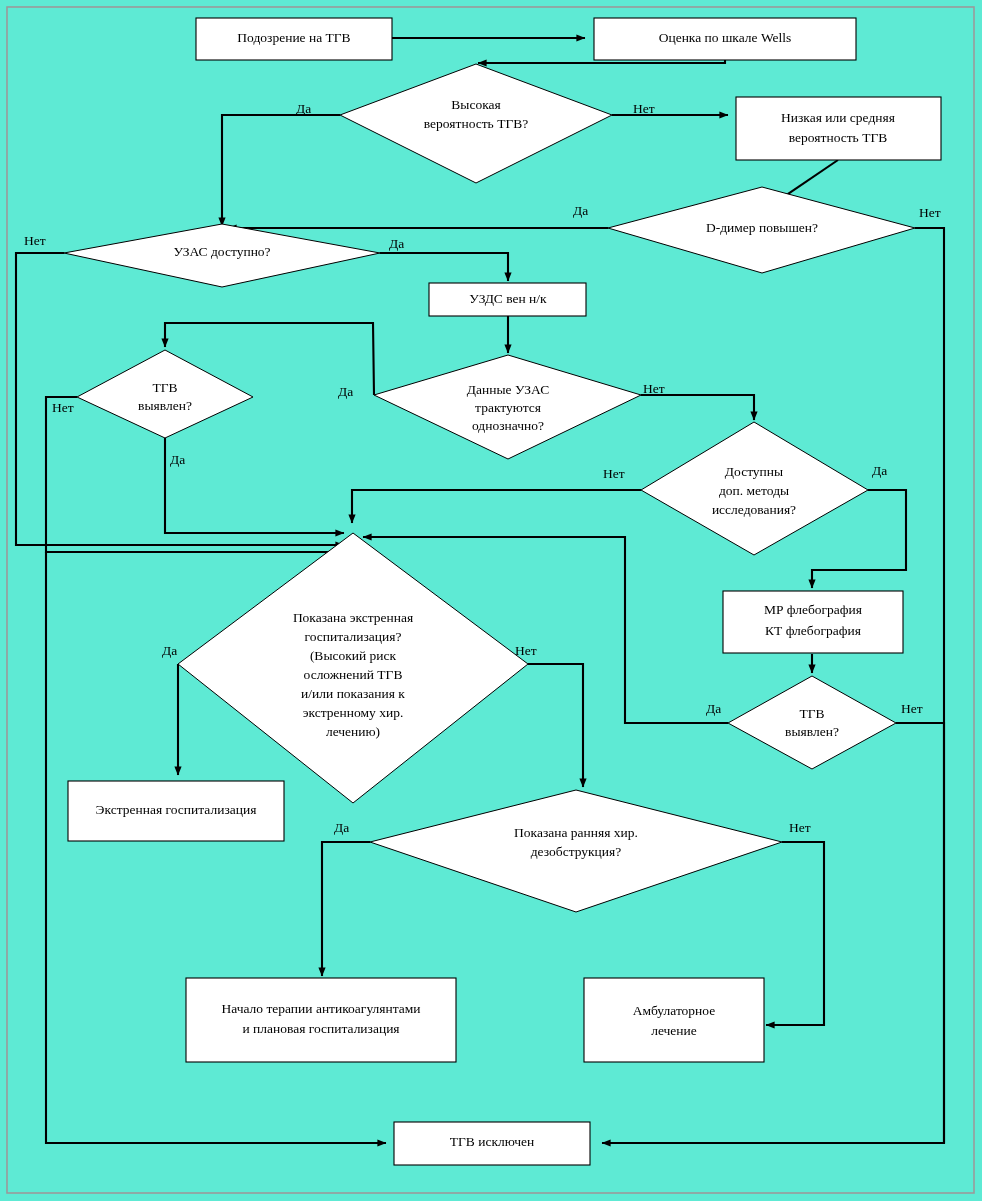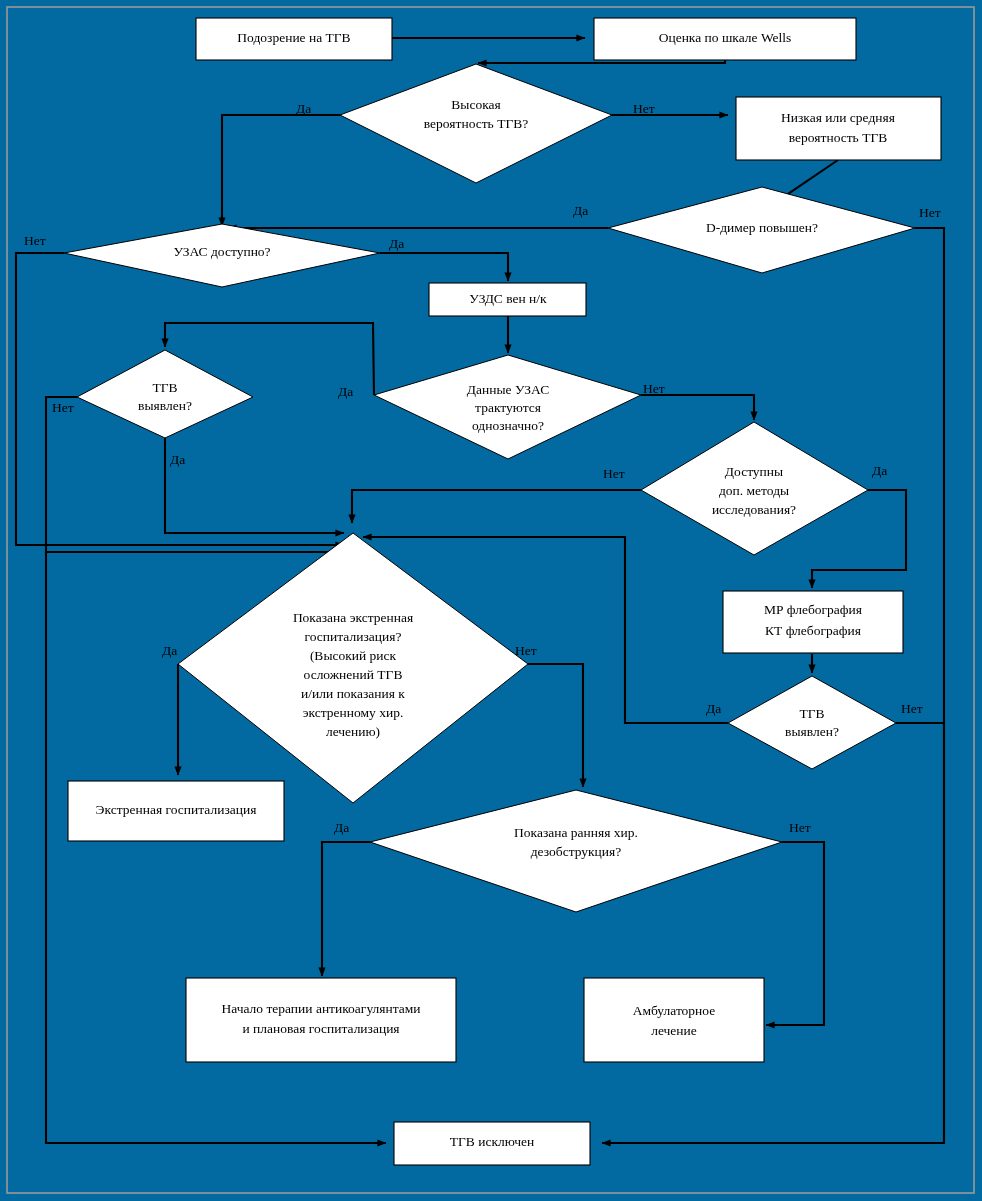--- a/index.html
+++ b/index.html
@@ -1,17 +1,17 @@
 <!DOCTYPE html>
 <html><head>
 <meta charset="utf-8">
 <style>
   html,body{margin:0;padding:0;background:#ffffff;}
   body{font-family:"Liberation Serif", serif;}
-  #stage{position:relative;width:982px;height:1201px;background:#0369a1;overflow:hidden;}
+  #stage{position:relative;width:982px;height:1201px;background:#5eead4;overflow:hidden;}
   svg{display:block;}
   .nodetext{font-family:"Liberation Serif", serif;font-size:13.5px;fill:#000;text-anchor:middle;dominant-baseline:middle;}
   .edgelabel{font-family:"Liberation Serif", serif;font-size:13.5px;fill:#000;}
   .shape{fill:#ffffff;stroke:#000000;stroke-width:1.1;}
   .shape-thin{fill:#ffffff;stroke:#000000;stroke-width:1;}
   .lnk{fill:none;stroke:#000000;stroke-width:2.1;}
   .frame{fill:none;stroke:#9a9a9a;stroke-width:1.6;}
 </style>
 </head>
 <body>

